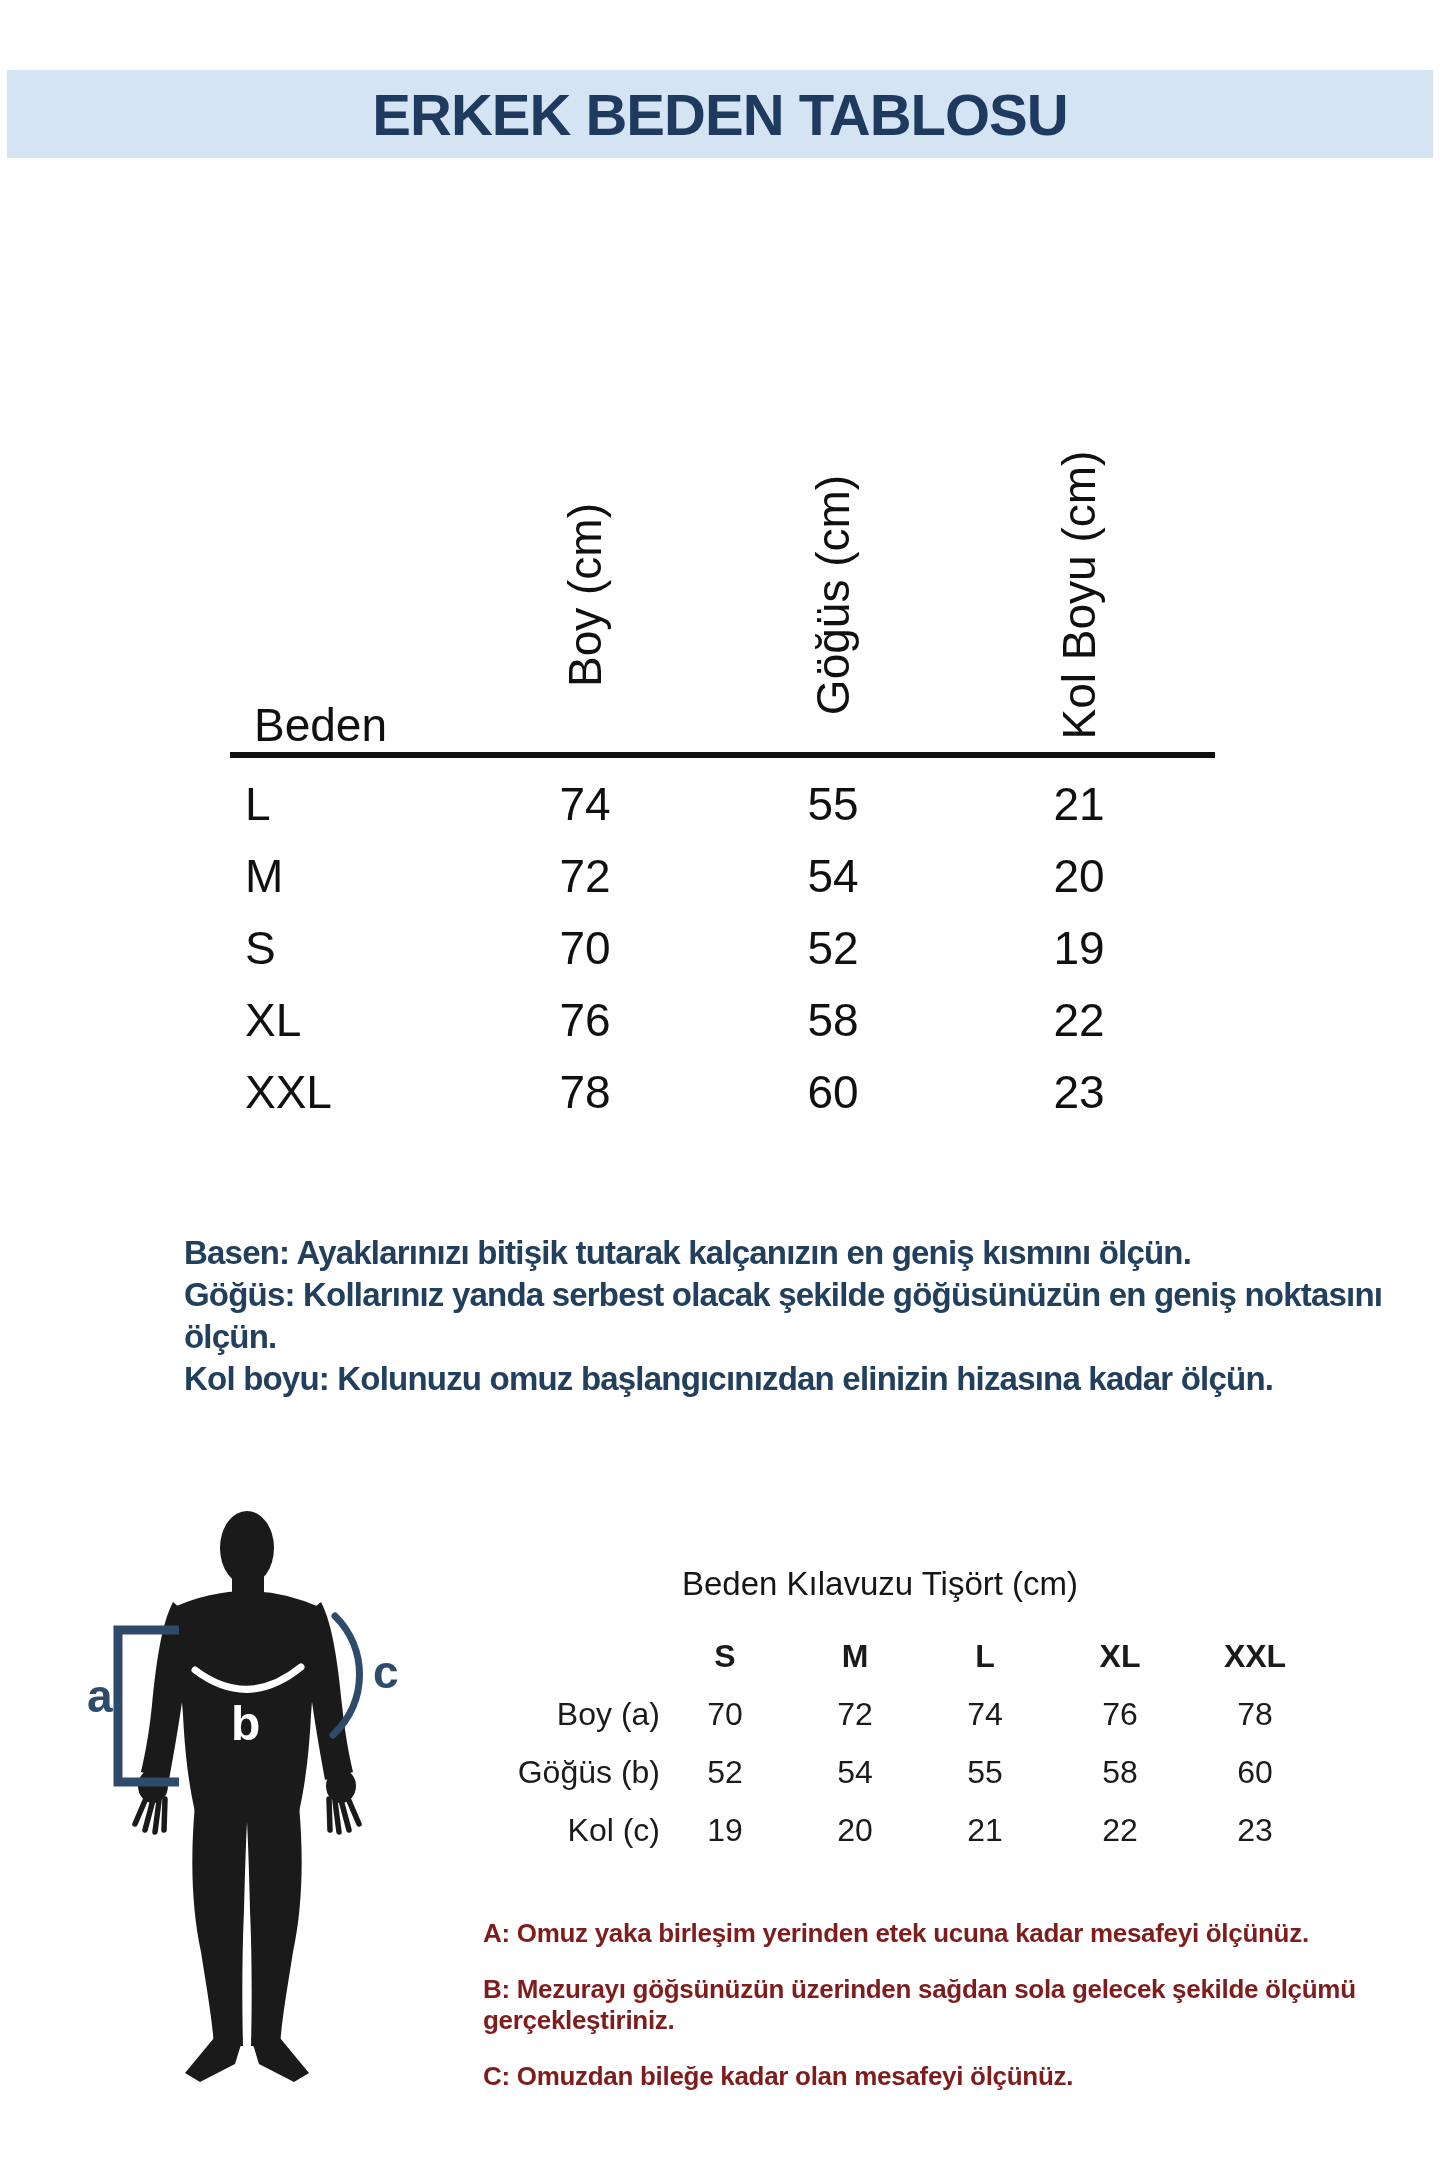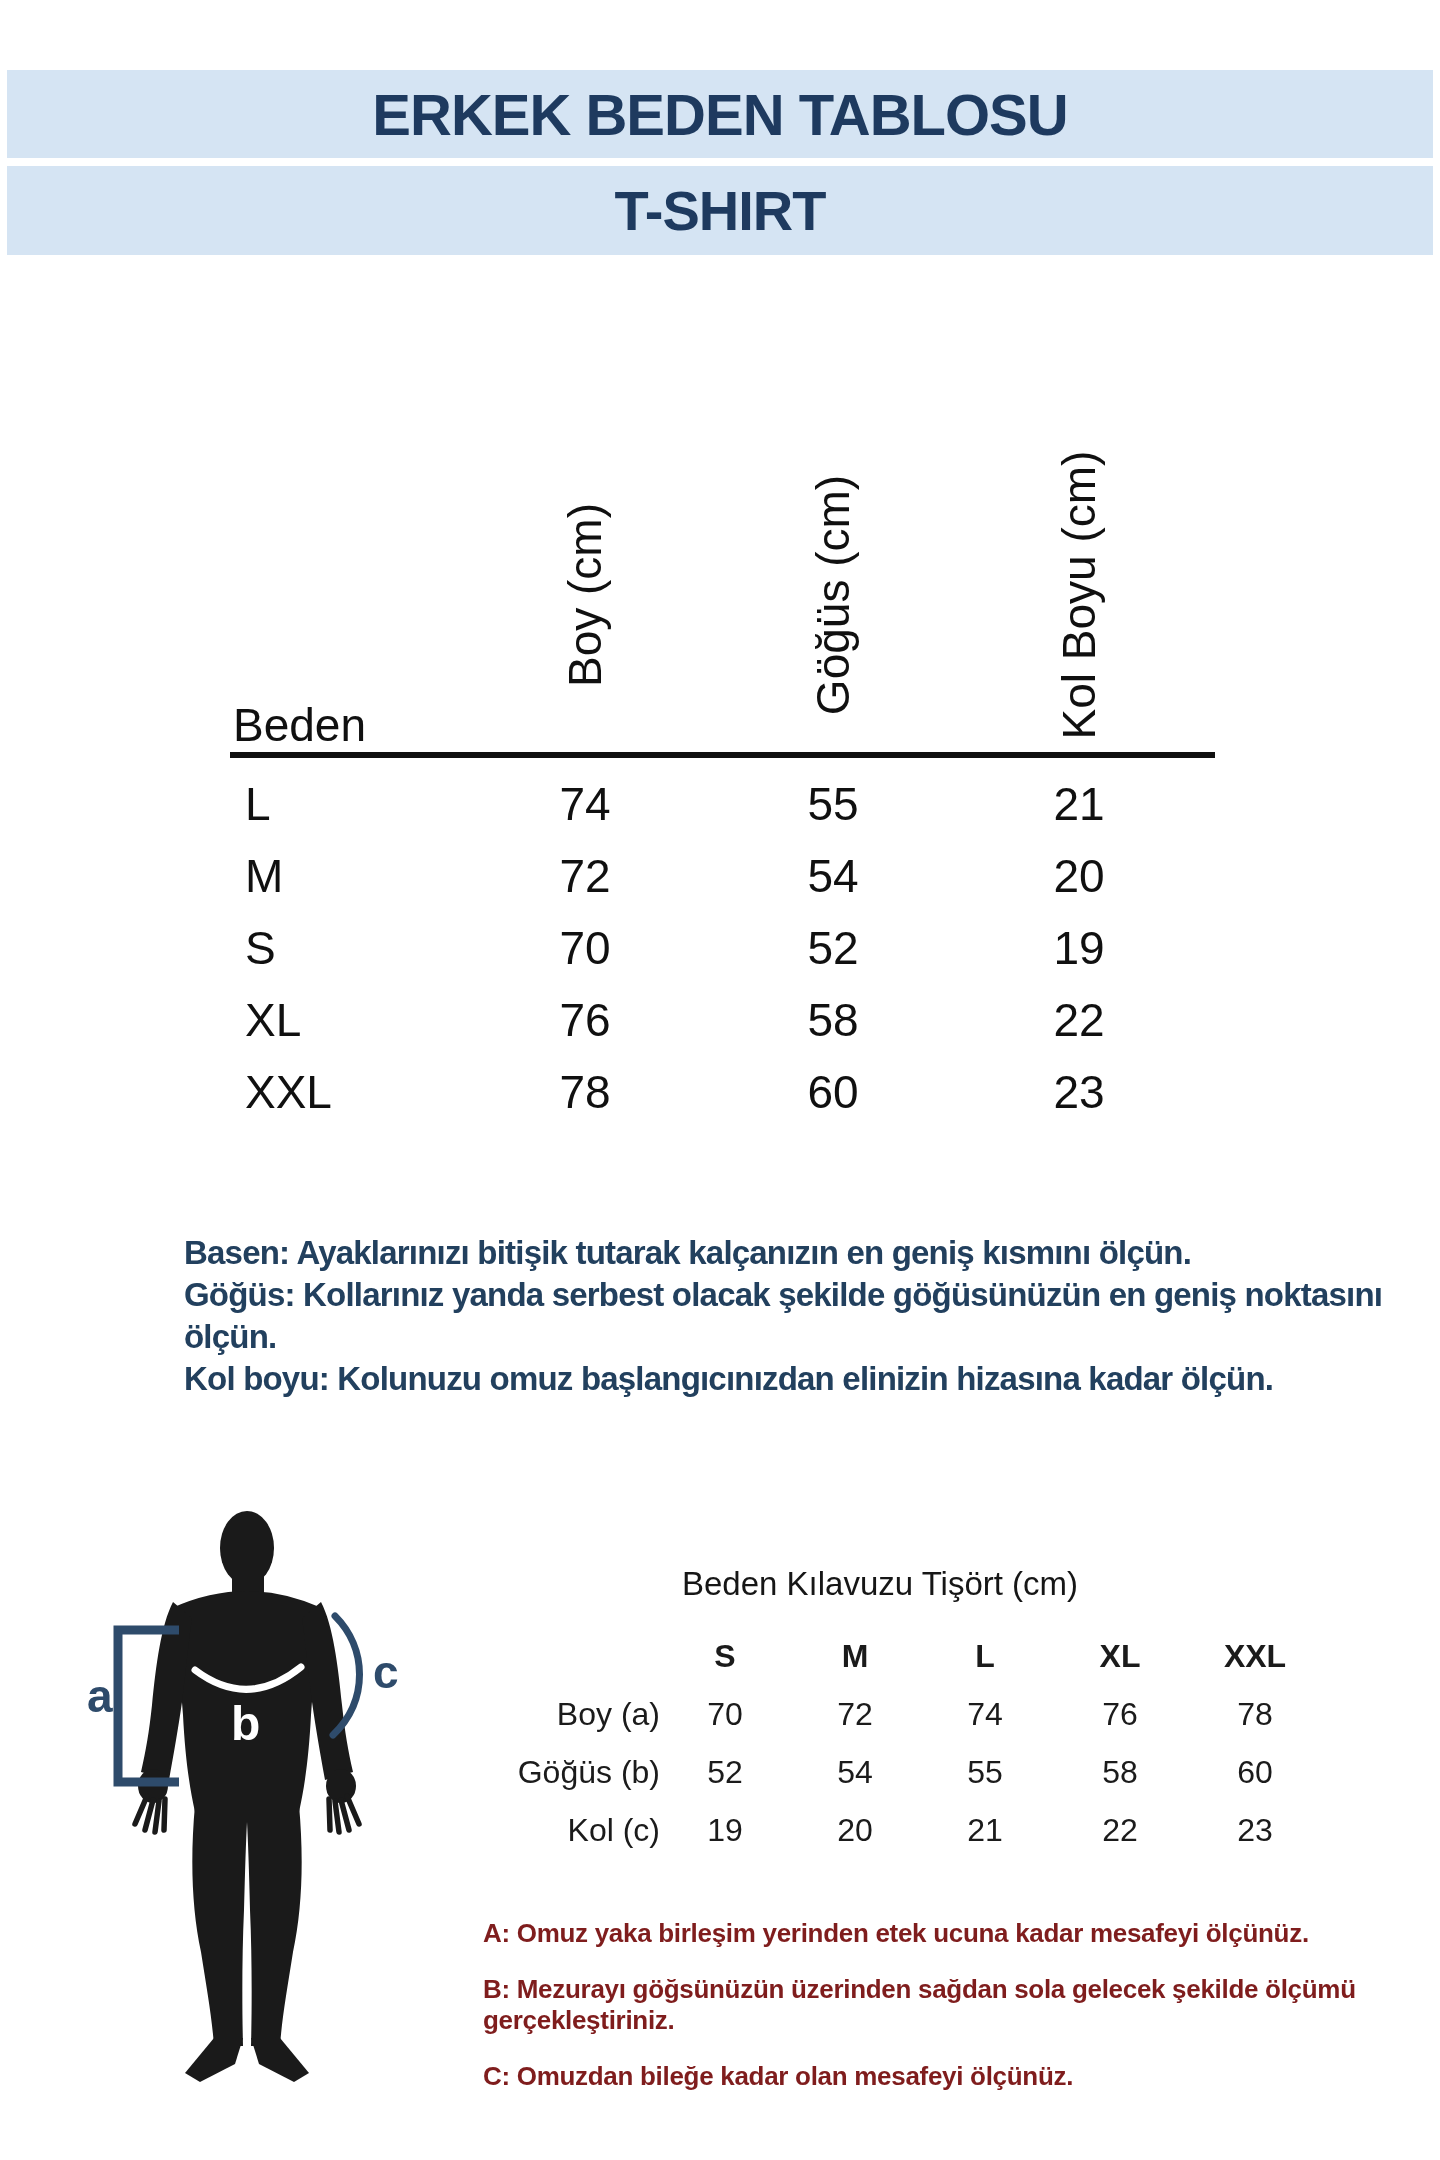--- a/index.html
+++ b/index.html
@@ -10,21 +10,21 @@
   .bar{position:absolute;left:7px;right:7px;background:#d5e4f3;display:flex;align-items:center;justify-content:center;}
   .bar1{top:70px;height:88px;}
   .bar2{top:166px;height:89px;}
   .bar-text{color:#1e3a5f;font-weight:bold;font-size:58px;letter-spacing:-1px;}
   .bar2 .bar-text{font-size:56px;}
 
   
   .vhead{position:absolute;top:569px;width:420px;height:52px;line-height:52px;text-align:center;
          font-size:46px;color:#101010;transform:rotate(-90deg);white-space:nowrap;}
   .vh1{left:375px;} .vh2{left:623px;} .vh3{left:869px;}
-  .beden-label{position:absolute;left:233px;top:698px;font-size:46px;}
+  .beden-label{position:absolute;left:254px;top:698px;font-size:46px;}
   .tline{position:absolute;left:230px;top:752px;width:985px;height:6px;background:#101010;}
   .mrow{position:absolute;left:0;width:1440px;height:52px;font-size:46px;}
   .r0{top:777px;} .r1{top:849px;} .r2{top:921px;} .r3{top:993px;} .r4{top:1065px;}
   .msize{position:absolute;left:245px;}
   .mval{position:absolute;width:160px;text-align:center;}
   .c1{left:505px;} .c2{left:753px;} .c3{left:999px;}
 
   
   .howto-title{position:absolute;left:183px;top:1138px;font-size:56px;font-weight:bold;
                color:#1d3a5e;letter-spacing:-1px;}
@@ -49,23 +49,20 @@
   .notes{position:absolute;left:483px;top:1918px;width:940px;}
   .note{font-weight:bold;font-size:26px;margin:0 0 25px 0;color:#7f1d1d;letter-spacing:-0.3px;}
 </style>
 </head>
 <body>
 
 <div class="canvas">
 
   <div class="bar bar1">
     <span class="bar-text">ERKEK BEDEN TABLOSU</span>
-  </div>
-  <div class="bar bar2">
-    <span class="bar-text">T-SHIRT</span>
   </div>
 
   <div class="vhead vh1">Boy (cm)</div>
   <div class="vhead vh2">Göğüs (cm)</div>
   <div class="vhead vh3">Kol Boyu (cm)</div>
 
   <div class="beden-label">Beden</div>
   <div class="tline"></div>
 
   <div class="mrow r0">

